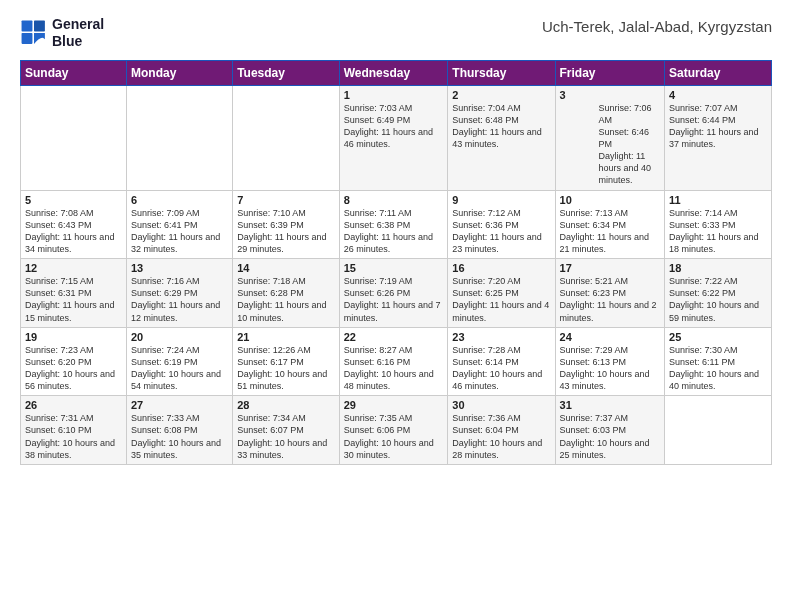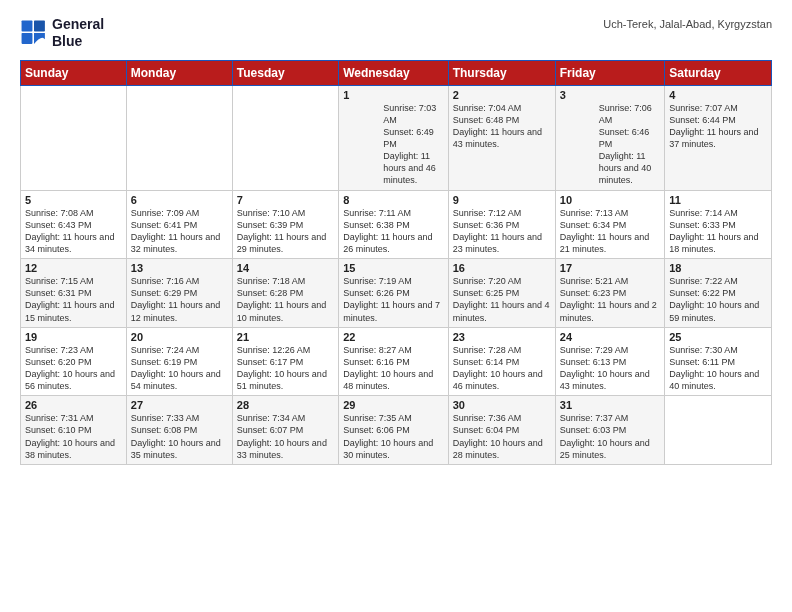--- a/index.html
+++ b/index.html
@@ -40,30 +40,30 @@
     .title-block {
       text-align: right;
     }
     .month-title {
       font-size: 32px;
       font-weight: normal;
       color: #222;
       line-height: 1.1;
     }
     .subtitle {
-      font-size: 11px;
+      font-size: 15px;
       color: #444;
       margin-top: 2px;
     }
     .calendar {
       width: 100%;
       border-collapse: collapse;
     }
     .calendar th {
-      background: #b91c1c;
+      background: #701a75;
       color: #fff;
       font-size: 12px;
       font-weight: bold;
       padding: 5px 4px;
       text-align: left;
       border: 1px solid #1a55bb;
     }
     .calendar td {
       vertical-align: top;
       border: 1px solid #ccc;
@@ -130,21 +130,21 @@
           <th>Saturday</th>
         </tr>
     </thead>
     <tbody id="calendar-body">
     <tr>
           <td class="empty-cell"></td>
           <td class="empty-cell"></td>
           <td class="empty-cell"></td>
           <td>
             <span class="day-num">1</span>
-            <div class="day-info" style="white-space: pre-line; margin-left: 40px;">Sunrise: 7:03 AM
+            <div class="day-info" style="white-space: pre-line;">Sunrise: 7:03 AM
 Sunset: 6:49 PM
 Daylight: 11 hours and 46 minutes.</div>
           </td>
           <td>
             <span class="day-num">2</span>
             <div class="day-info" style="white-space: pre-line;">Sunrise: 7:04 AM
 Sunset: 6:48 PM
 Daylight: 11 hours and 43 minutes.</div>
           </td>
           <td>

